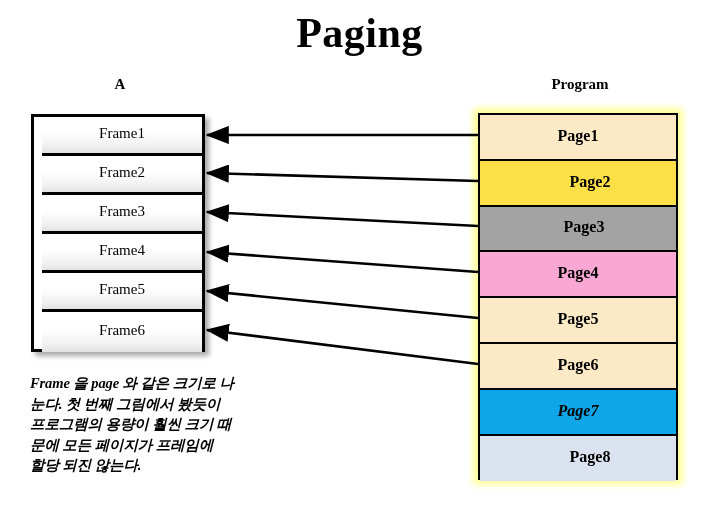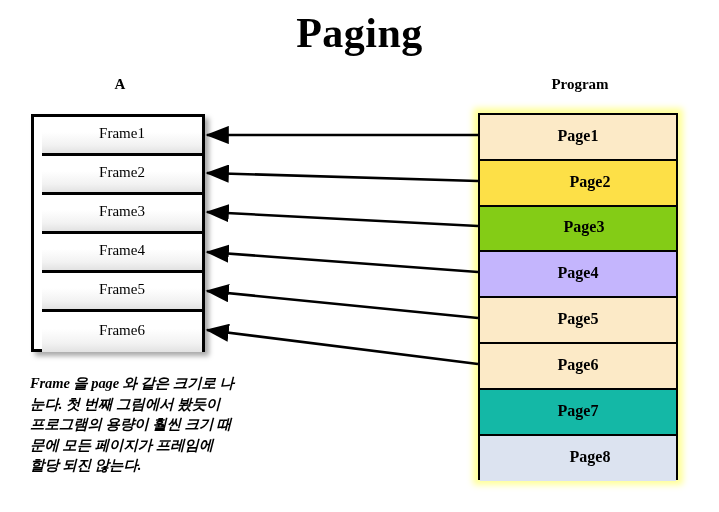--- a/index.html
+++ b/index.html
@@ -171,33 +171,33 @@
 </div>
 
 <div id="page-stack-glow"></div>
 <div id="page-stack">
   <div class="page-row" style="background: rgb(252, 234, 199);">
     <span class="page-label">Page1</span>
   </div>
   <div class="page-row" style="background: #fde047; padding-left: 24px;">
     <span class="page-label">Page2</span>
   </div>
-  <div class="page-row" style="background: #84cc16; padding-left: 12px;">
+  <div class="page-row" style="background: #a3a3a3; padding-left: 12px;">
     <span class="page-label">Page3</span>
   </div>
-  <div class="page-row" style="background: #c4b5fd; text-align: right;">
+  <div class="page-row" style="background: #f9a8d4; text-align: right;">
     <span class="page-label">Page4</span>
   </div>
   <div class="page-row" style="background: rgb(252, 234, 199); text-align: right;">
     <span class="page-label">Page5</span>
   </div>
   <div class="page-row" style="background: rgb(252, 234, 199);">
     <span class="page-label">Page6</span>
   </div>
-  <div class="page-row" style="background: #14b8a6;">
+  <div class="page-row" style="background: #0ea5e9; font-style: italic;">
     <span class="page-label">Page7</span>
   </div>
   <div class="page-row" style="background: rgb(220, 227, 240);">
     <span class="page-label">Page8</span>
   </div>
 </div>
 
 <svg id="arrow-layer" viewBox="0 0 719 512">
   <defs>
     <marker id="arrowhead" markerWidth="9" markerHeight="7" refX="8.4" refY="3.5" orient="auto" markerUnits="strokeWidth">

